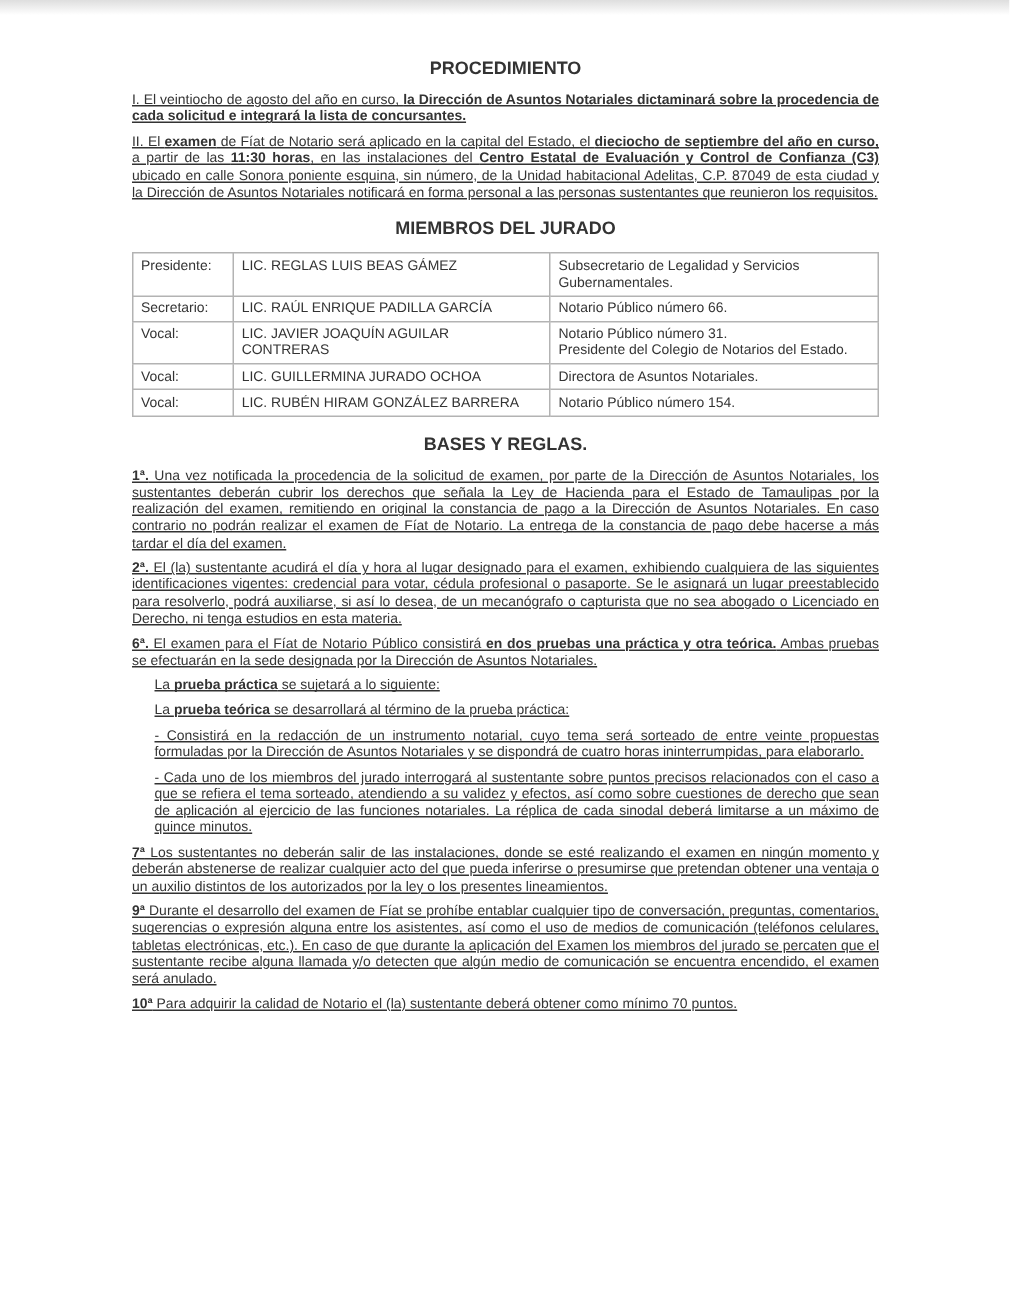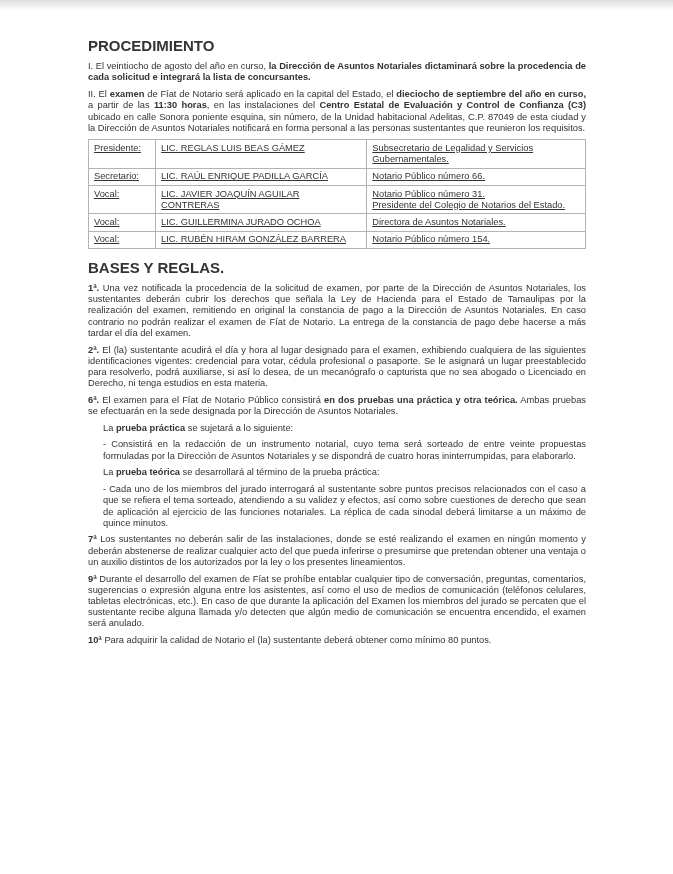--- a/index.html
+++ b/index.html
@@ -25,64 +25,66 @@
     position: absolute;
     top: 0; left: 0; right: 0;
     height: 10px;
     background: linear-gradient(to bottom, var(--top-shade), rgba(255,255,255,0));
     pointer-events: none;
   }
   .page {
     padding: 40px 87px 0 88px;
   }
   .heading {
+    text-align: center;
     font-weight: bold;
-    font-size: 15px;
+    font-size: 12px;
     margin-bottom: 10px;
   }
   .heading.mt { margin-top: 13px; }
   .para {
     text-align: justify;
     margin-bottom: 5.5px;
+    text-decoration: underline;
   }
   .para.indent { padding-left: 15px; }
   .bold { font-weight: bold; }
   table.jury {
     width: 100%;
     border-collapse: collapse;
     margin-top: 2px;
     margin-bottom: 13px;
     table-layout: fixed;
   }
   table.jury td {
     border: 1px solid var(--table-border);
     vertical-align: top;
     padding: 2.5px 5px 2.5px 5px;
     white-space: pre-line;
     text-align: left;
-    text-decoration: underline;
   }
   col.c-role { width: 13.5%; }
   col.c-name { width: 42.5%; }
   col.c-position { width: 44%; }
 </style>
 </head>
 <body>
 
 <div class="top-shade"></div>
 
 <div class="page">
 
   <div class="heading">PROCEDIMIENTO</div>
 
   <div>
       <p class="para"><span>I. El veintiocho de agosto del año en curso, </span><span class="bold">la Dirección de Asuntos Notariales dictaminará sobre la procedencia de cada solicitud e integrará la lista de concursantes.</span></p>
       <p class="para"><span>II. El </span><span class="bold">examen</span><span> de Fíat de Notario será aplicado en la capital del Estado, el </span><span class="bold">dieciocho de septiembre del año en curso,</span><span> a partir de las </span><span class="bold">11:30 horas</span><span>, en las instalaciones del </span><span class="bold">Centro Estatal de Evaluación y Control de Confianza (C3)</span><span> ubicado en calle Sonora poniente esquina, sin número, de la Unidad habitacional Adelitas, C.P. 87049 de esta ciudad y la Dirección de Asuntos Notariales notificará en forma personal a las personas sustentantes que reunieron los requisitos.</span></p>
     </div>
 
+  <div class="heading mt">MIEMBROS DEL JURADO</div>
 
   <table class="jury">
     <colgroup>
       <col class="c-role">
       <col class="c-name">
       <col class="c-position">
     </colgroup>
     <tbody>
         <tr>
           <td>Presidente:</td>
@@ -115,21 +117,21 @@
       </tbody>
   </table>
 
   <div class="heading">BASES Y REGLAS.</div>
 
   <div>
       <p class="para"><span class="bold">1ª.</span><span> Una vez notificada la procedencia de la solicitud de examen, por parte de la Dirección de Asuntos Notariales, los sustentantes deberán cubrir los derechos que señala la Ley de Hacienda para el Estado de Tamaulipas por la realización del examen, remitiendo en original la constancia de pago a la Dirección de Asuntos Notariales. En caso contrario no podrán realizar el examen de Fíat de Notario. La entrega de la constancia de pago debe hacerse a más tardar el día del examen.</span></p>
       <p class="para"><span class="bold">2ª.</span><span> El (la) sustentante acudirá el día y hora al lugar designado para el examen, exhibiendo cualquiera de las siguientes identificaciones vigentes: credencial para votar, cédula profesional o pasaporte. Se le asignará un lugar preestablecido para resolverlo, podrá auxiliarse, si así lo desea, de un mecanógrafo o capturista que no sea abogado o Licenciado en Derecho, ni tenga estudios en esta materia.</span></p>
       <p class="para"><span class="bold">6ª.</span><span> El examen para el Fíat de Notario Público consistirá </span><span class="bold">en dos pruebas una práctica y otra teórica.</span><span> Ambas pruebas se efectuarán en la sede designada por la Dirección de Asuntos Notariales.</span></p>
       <p class="para indent"><span>La </span><span class="bold">prueba práctica</span><span> se sujetará a lo siguiente:</span></p>
+      <p class="para indent"><span>La </span><span class="bold">prueba teórica</span><span> se desarrollará al término de la prueba práctica:</span></p>
       <p class="para indent"><span>- Consistirá en la redacción de un instrumento notarial, cuyo tema será sorteado de entre veinte propuestas formuladas por la Dirección de Asuntos Notariales y se dispondrá de cuatro horas ininterrumpidas, para elaborarlo.</span></p>
-      <p class="para indent"><span>La </span><span class="bold">prueba teórica</span><span> se desarrollará al término de la prueba práctica:</span></p>
       <p class="para indent"><span>- Cada uno de los miembros del jurado interrogará al sustentante sobre puntos precisos relacionados con el caso a que se refiera el tema sorteado, atendiendo a su validez y efectos, así como sobre cuestiones de derecho que sean de aplicación al ejercicio de las funciones notariales. La réplica de cada sinodal deberá limitarse a un máximo de quince minutos.</span></p>
       <p class="para"><span class="bold">7ª</span><span> Los sustentantes no deberán salir de las instalaciones, donde se esté realizando el examen en ningún momento y deberán abstenerse de realizar cualquier acto del que pueda inferirse o presumirse que pretendan obtener una ventaja o un auxilio distintos de los autorizados por la ley o los presentes lineamientos.</span></p>
       <p class="para"><span class="bold">9ª</span><span> Durante el desarrollo del examen de Fíat se prohíbe entablar cualquier tipo de conversación, preguntas, comentarios, sugerencias o expresión alguna entre los asistentes, así como el uso de medios de comunicación (teléfonos celulares, tabletas electrónicas, etc.). En caso de que durante la aplicación del Examen los miembros del jurado se percaten que el sustentante recibe alguna llamada y/o detecten que algún medio de comunicación se encuentra encendido, el examen será anulado.</span></p>
-      <p class="para"><span class="bold">10ª</span><span> Para adquirir la calidad de Notario el (la) sustentante deberá obtener como mínimo 80 puntos.</span></p>
+      <p class="para"><span class="bold">10ª</span><span> Para adquirir la calidad de Notario el (la) sustentante deberá obtener como mínimo 70 puntos.</span></p>
     </div>
 
 </div>
 
 </body></html>

